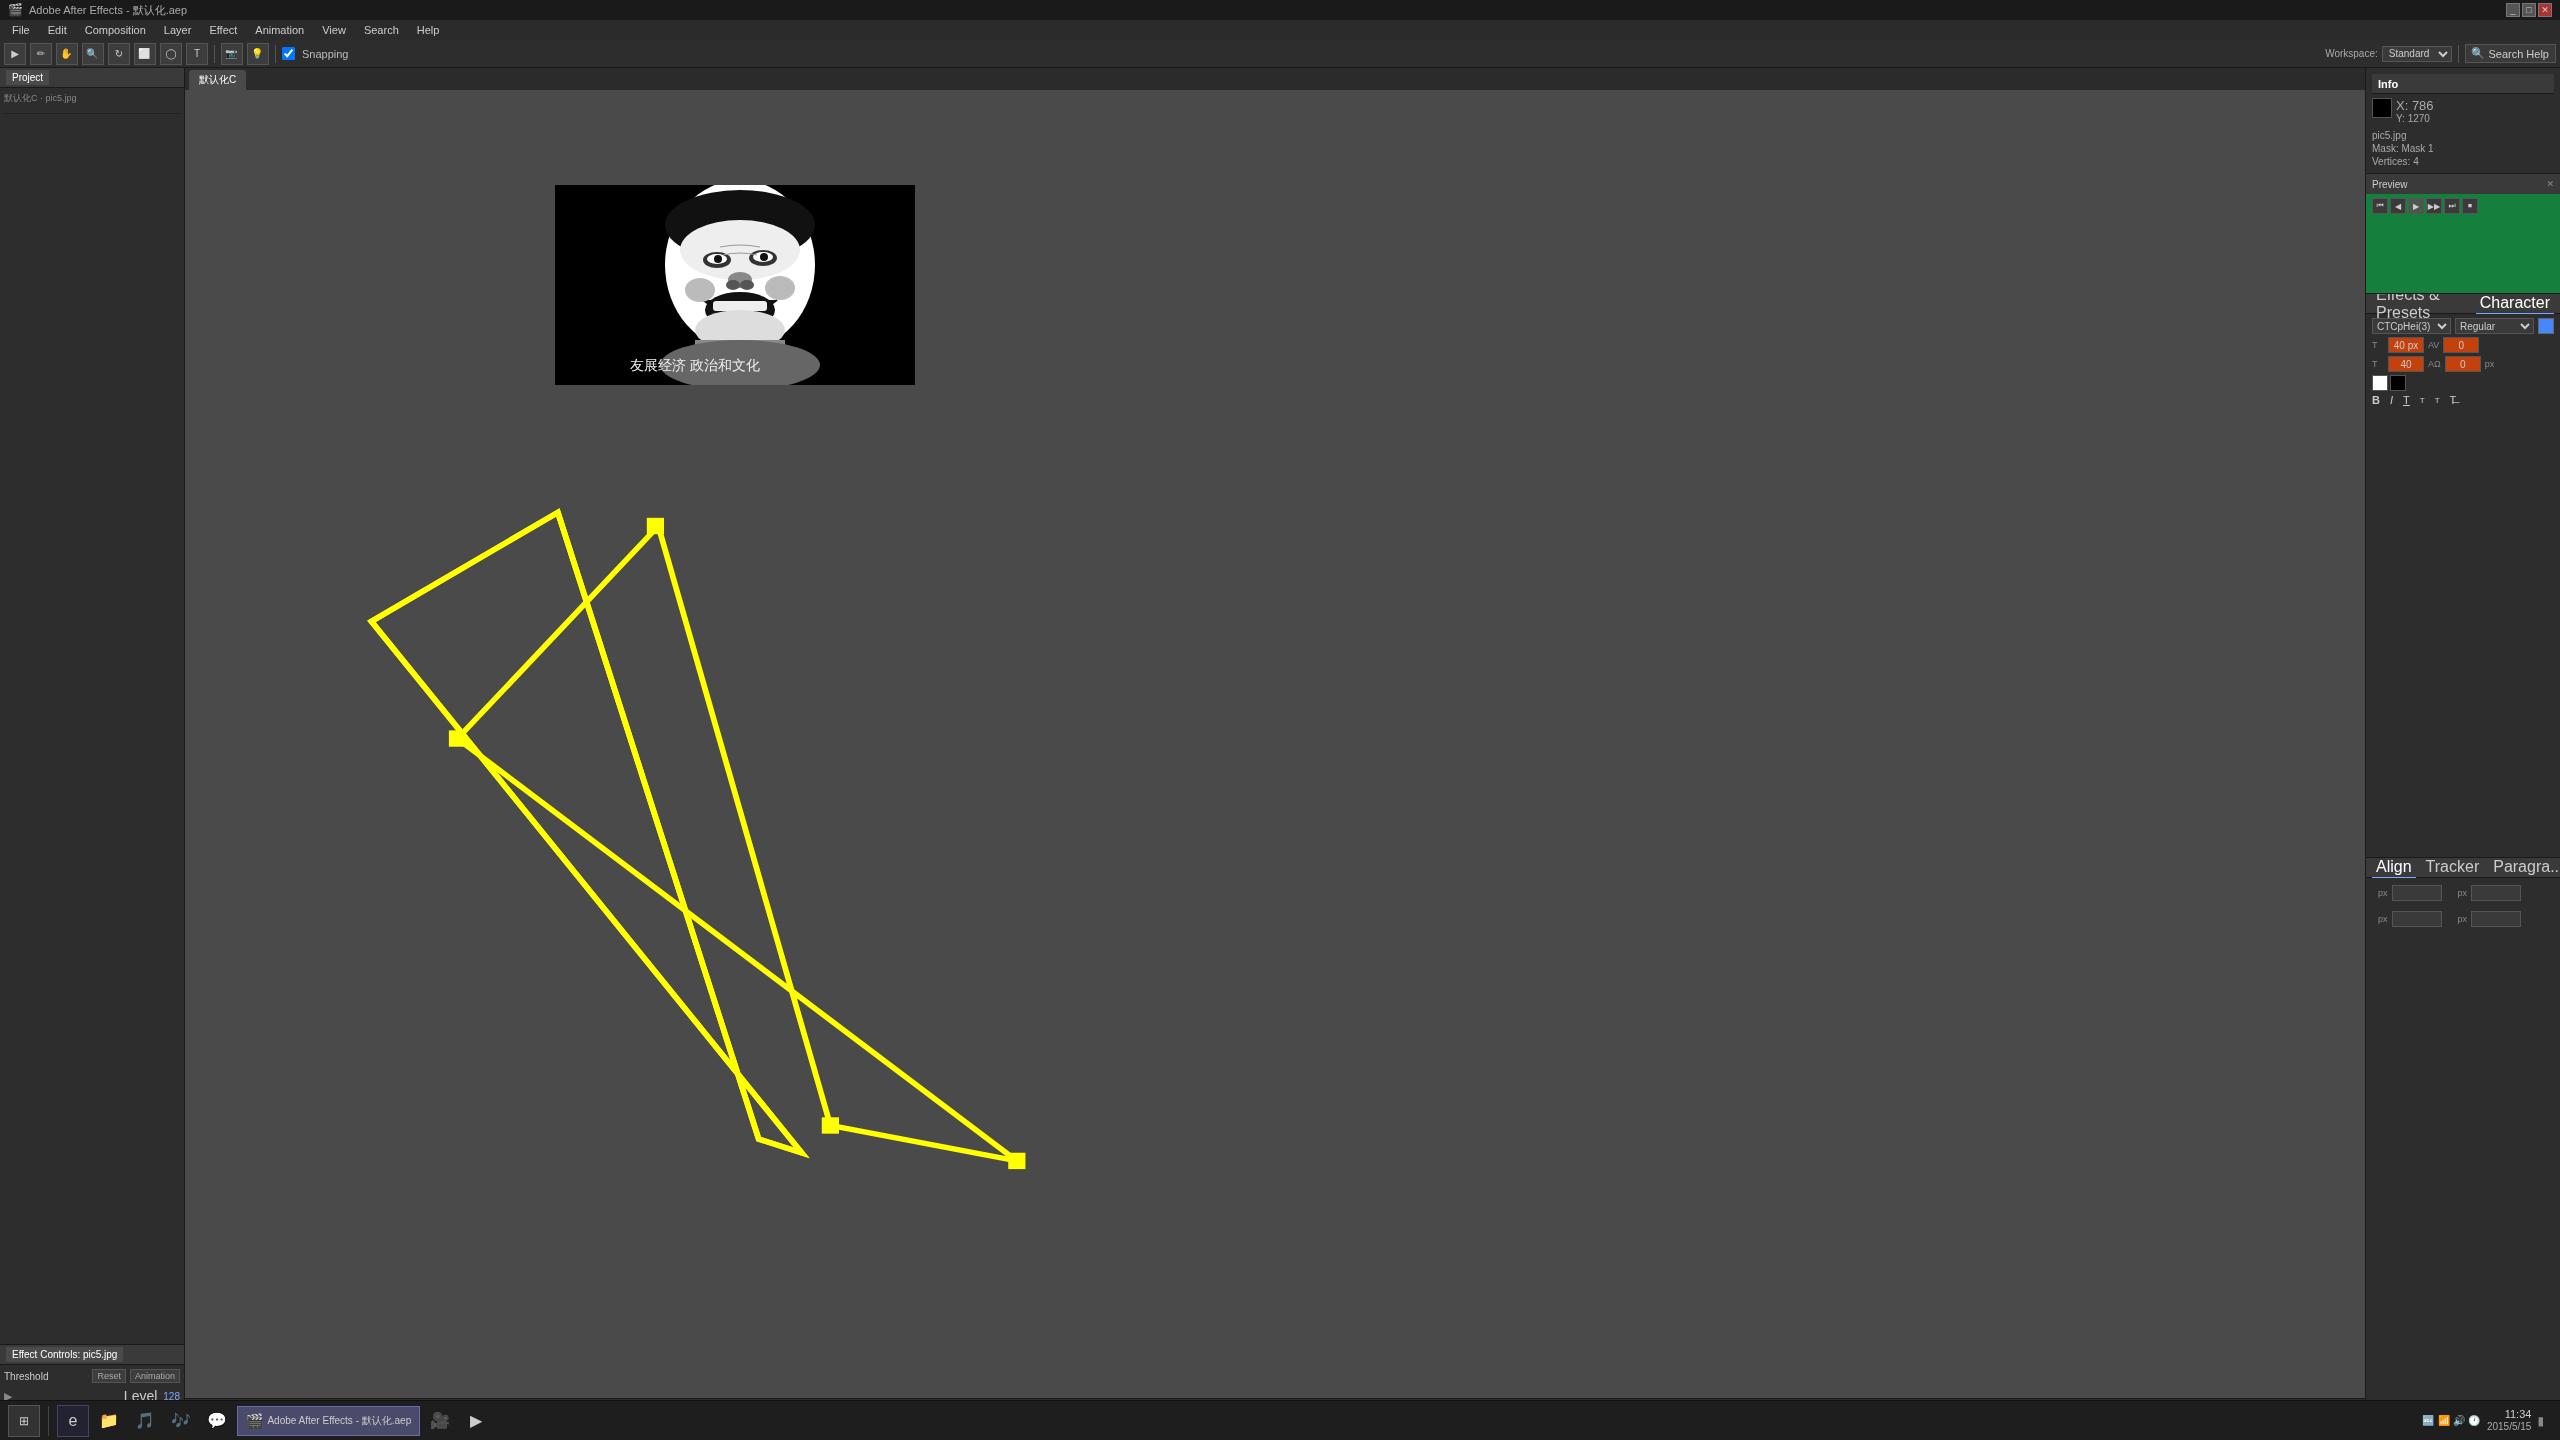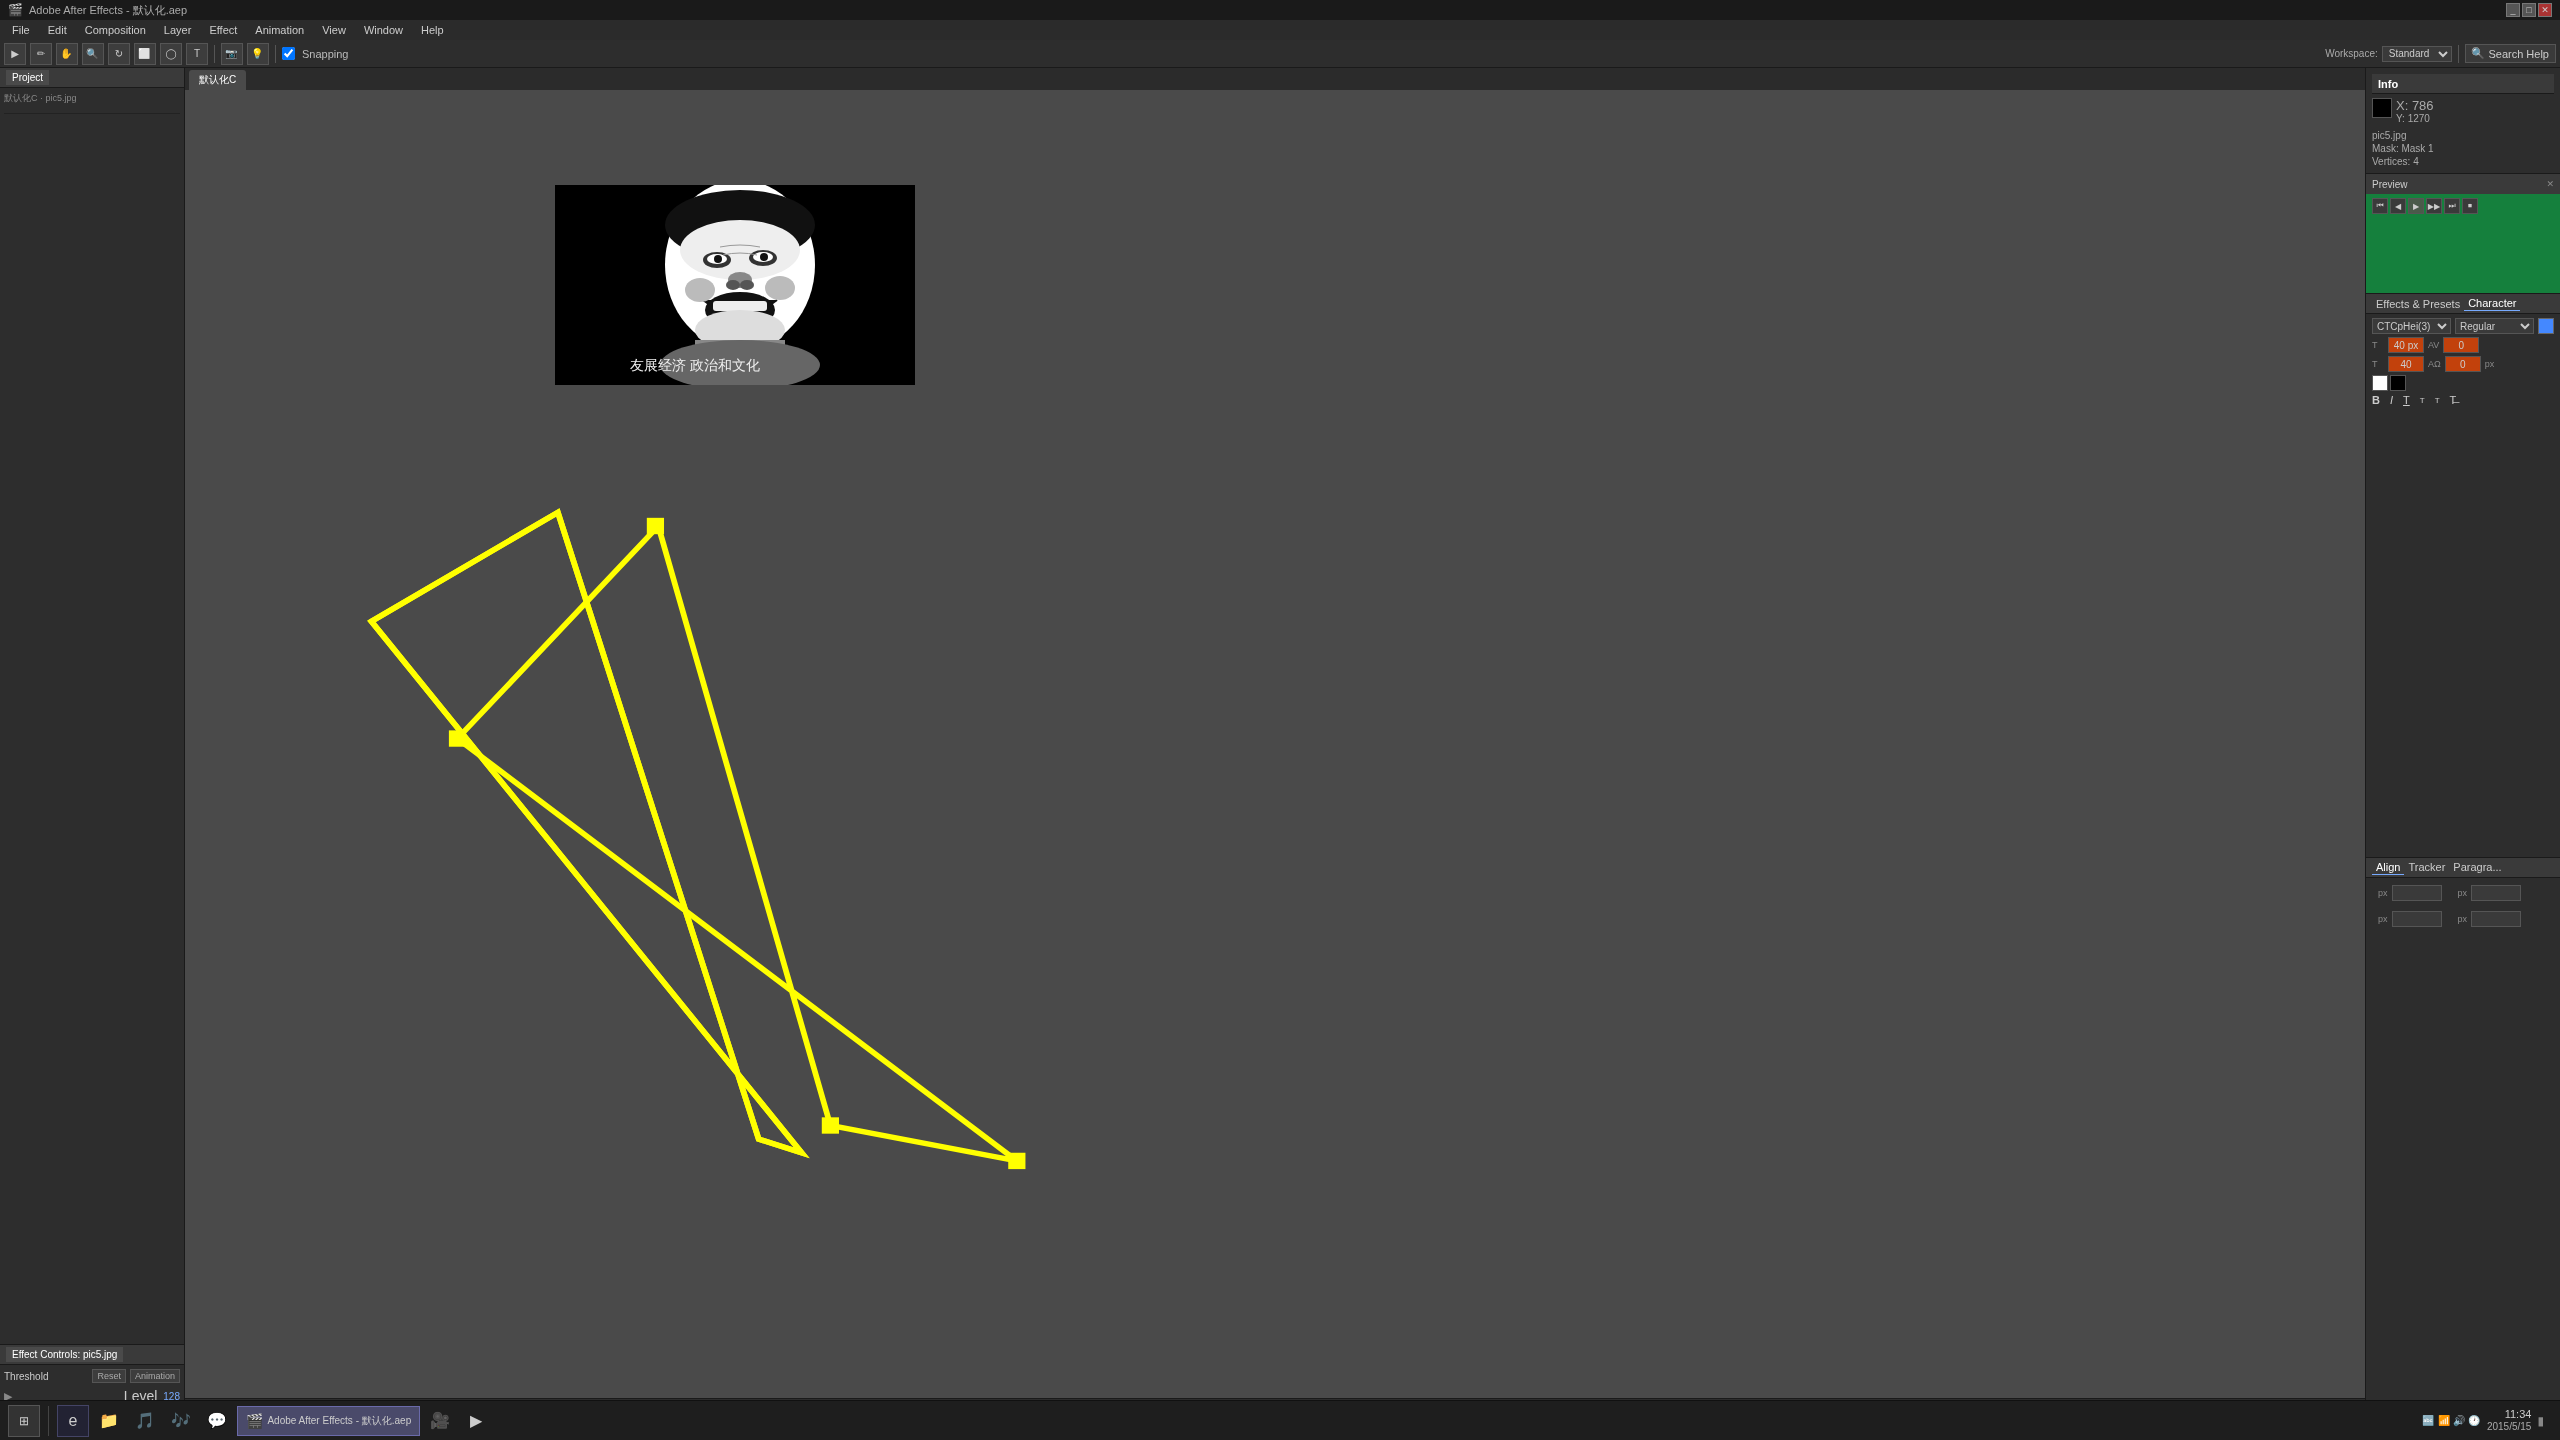--- a/index.html
+++ b/index.html
@@ -293,22 +293,23 @@
     #effects-presets {
       flex: 1;
       overflow: hidden;
     }
     .ep-header {
       height: 20px;
       background: #3a3a3a;
       display: flex;
       align-items: center;
       padding: 0 6px;
-      font-size: 11px;
-      color: #ccc;
+      font-size: 16px;
+      color: #ccc;
+      gap: 6px;
       border-bottom: 1px solid #1a1a1a;
     }
     .ep-tab {
       cursor: pointer;
       padding: 1px 4px;
     }
     .ep-tab.active {
       color: #fff;
       border-bottom: 1px solid #7af;
     }
@@ -433,21 +434,21 @@
 </div>
 
 <div id="menu-bar">
   <span class="menu-item">File</span>
   <span class="menu-item">Edit</span>
   <span class="menu-item">Composition</span>
   <span class="menu-item">Layer</span>
   <span class="menu-item">Effect</span>
   <span class="menu-item">Animation</span>
   <span class="menu-item">View</span>
-  <span class="menu-item">Window</span>
+  <span class="menu-item">Search</span>
   <span class="menu-item">Help</span>
 </div>
 
 <div id="toolbar">
 
   <div class="tool-btn">▶</div>
   <div class="tool-btn">✏</div>
   <div class="tool-btn">✋</div>
   <div class="tool-btn">🔍</div>
   <div class="tool-btn">↻</div>

